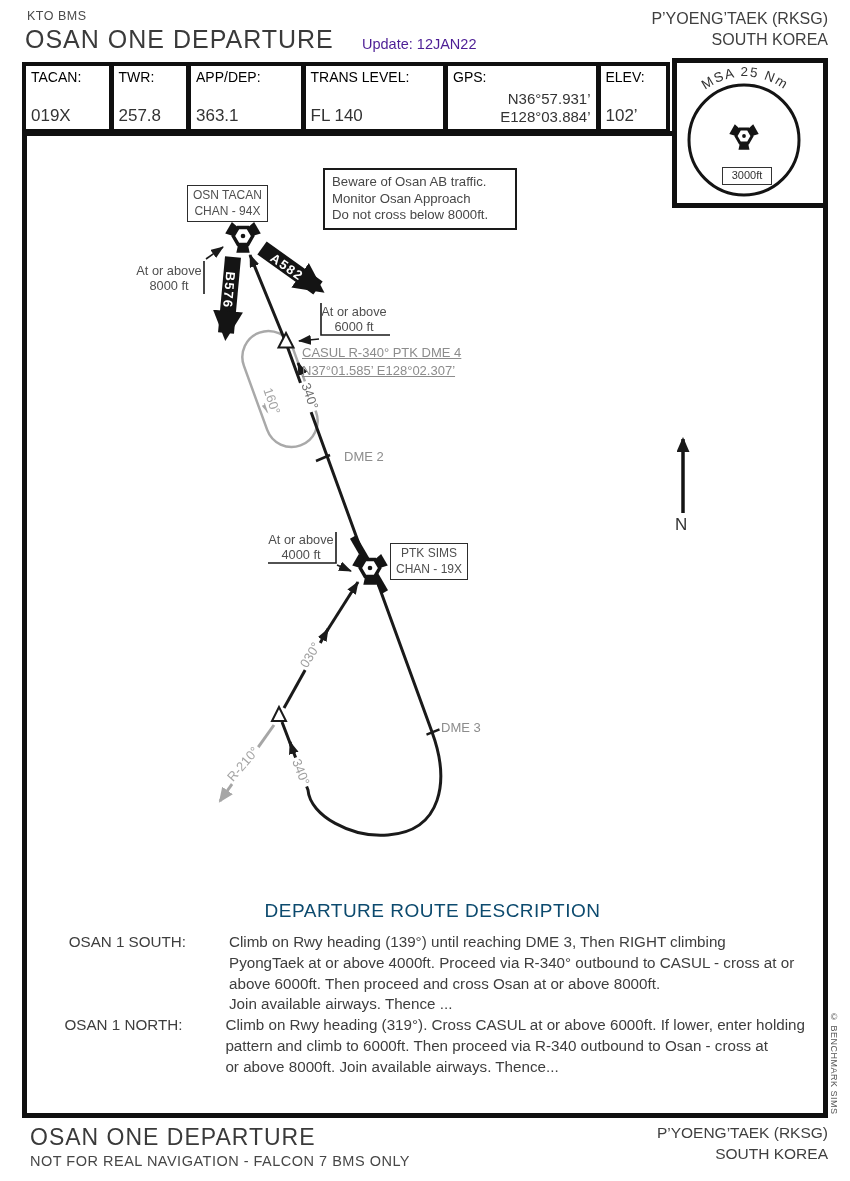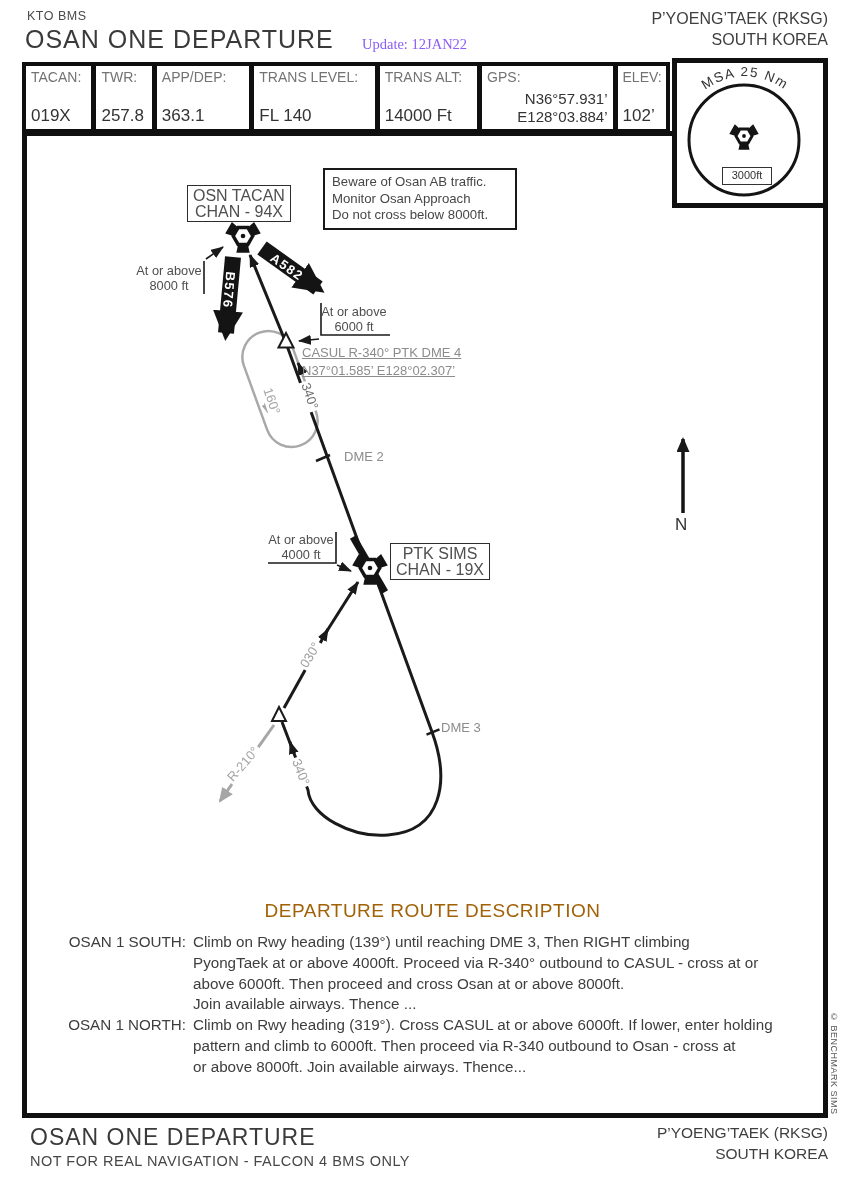--- a/index.html
+++ b/index.html
@@ -4,40 +4,40 @@
 <style>
   html,body{margin:0;padding:0;}
   body{
     width:850px;height:1181px;position:relative;background:#ffffff;
     font-family:"Liberation Sans", sans-serif;color:#3c3c3c;overflow:hidden;
   }
   .abs{position:absolute;}
   
   .kto{left:27px;top:9px;font-size:12.5px;letter-spacing:.5px;color:#4a4a4a;}
   .title{left:25px;top:25px;font-size:25px;letter-spacing:1px;color:#3a3a3a;}
-  .update{left:362px;top:36px;font-size:14.5px;color:#8b5cf6;font-family:Liberation Serif, serif;}
+  .update{left:362px;top:36px;font-size:14.5px;color:#4c1d95;}
   .hdr-right{right:22px;top:8px;text-align:right;font-size:16px;line-height:21px;color:#3f3f3f;}
   
   .infobar{left:22px;top:62px;width:648px;height:71px;background:#0f0f0f;
     display:flex;gap:5px;padding:4px;box-sizing:border-box;}
   .cell{background:#fff;flex-grow:1;display:flex;flex-direction:column;
     justify-content:space-between;padding:3px 5px;box-sizing:border-box;overflow:hidden;}
-  .cell-label{font-size:14px;color:#737373;white-space:nowrap;}
+  .cell-label{font-size:14px;color:#000000;white-space:nowrap;}
   .cell-value{font-size:17px;color:#333;white-space:nowrap;}
   .gps-lines{font-size:15px;color:#333;text-align:right;line-height:18px;white-space:nowrap;}
   
   .frame{left:22px;top:131px;width:806px;height:987px;border:5px solid #101010;box-sizing:border-box;}
   .chart-svg{left:22px;top:131px;}
   .msa-box{left:672px;top:58px;width:156px;height:150px;border:5px solid #101010;
     box-sizing:border-box;background:#fff;}
   .msa-alt{position:absolute;left:45px;top:104px;width:48px;height:16px;border:1.5px solid #333;
     font-size:11px;color:#333;text-align:center;line-height:15px;}
   
   .navbox{border:1.5px solid #2d2d2d;background:#fff;text-align:center;
-    font-size:16px;line-height:15.5px;color:#4f4f4f;padding:2px 5px;white-space:nowrap;}
+    font-size:12px;line-height:15.5px;color:#4f4f4f;padding:2px 5px;white-space:nowrap;}
   .osn-box{left:187px;top:185px;}
   .ptk-box{left:390px;top:543px;}
   .warnbox{left:323px;top:168px;width:176px;border:2px solid #1a1a1a;background:#fff;
     font-size:13.2px;line-height:16.5px;color:#474747;padding:4px 7px;white-space:nowrap;}
   .altnote{text-align:center;font-size:12.8px;line-height:14.5px;color:#4f4f4f;white-space:nowrap;}
   .alt-osn{left:131px;top:264px;width:76px;}
   .alt-casul{left:318px;top:305px;width:72px;}
   .alt-ptk{left:264px;top:533px;width:74px;}
   .graynote{font-size:13px;color:#8c8c8c;white-space:nowrap;}
   .casul-note{left:302px;top:344px;line-height:18px;text-decoration:underline;}
@@ -50,22 +50,22 @@
   .deg{font-size:13px;background:#fff;padding:0 2px;}
   .a582{left:287px;top:267px;transform:translate(-50%,-50%) rotate(35deg);}
   .b576{left:229px;top:290px;transform:translate(-50%,-50%) rotate(95deg);}
   .hold160{left:272px;top:401px;color:#a3a3a3;transform:translate(-50%,-50%) rotate(71deg);}
   .hold340{left:310px;top:396px;color:#6e6e6e;transform:translate(-50%,-50%) rotate(71deg);}
   .leg340{left:301px;top:772px;color:#9e9e9e;transform:translate(-50%,-50%) rotate(69deg);}
   .leg030{left:310px;top:655px;color:#9e9e9e;transform:translate(-50%,-50%) rotate(-59deg);}
   .r210{left:243px;top:764px;color:#a6a6a6;transform:translate(-50%,-50%) rotate(-49deg);}
   
   .desc{left:60px;top:900px;width:745px;}
-  .desc-heading{text-align:center;font-size:19px;letter-spacing:.5px;color:#a16207;margin-bottom:10px;}
-  .desc-row{display:flex;font-size:15.2px;color:#3e3e3e;}
+  .desc-heading{text-align:center;font-size:19px;letter-spacing:.5px;color:#0c4a6e;margin-bottom:10px;}
+  .desc-row{display:flex;font-size:15.2px;color:#3e3e3e;gap:36px;}
   .desc-label{width:126px;text-align:right;white-space:nowrap;line-height:20.8px;}
   .desc-body{margin-left:7px;}
   .desc-line{line-height:20.8px;white-space:nowrap;}
   .b{font-weight:normal;}
   
   .ftr-title{left:30px;top:1124px;font-size:23px;letter-spacing:1px;color:#3a3a3a;}
   .ftr-disc{left:30px;top:1153px;font-size:14.5px;letter-spacing:.5px;color:#474747;}
   .ftr-right{right:22px;top:1122px;text-align:right;font-size:15.5px;line-height:21px;color:#3f3f3f;}
   .copyright{left:829px;top:1012px;writing-mode:vertical-rl;font-size:9px;color:#555;letter-spacing:.5px;}
 </style>
@@ -89,24 +89,20 @@
     <div class="cell-label">TWR:</div>
     <div class="cell-value">257.8</div>
   </div>
   <div class="cell" style="flex-basis:90px">
     <div class="cell-label">APP/DEP:</div>
     <div class="cell-value">363.1</div>
   </div>
   <div class="cell" style="flex-basis:118px">
     <div class="cell-label">TRANS LEVEL:</div>
     <div class="cell-value">FL 140</div>
-  </div>
-  <div class="cell" style="flex-basis:95px">
-    <div class="cell-label">TRANS ALT:</div>
-    <div class="cell-value">14000 Ft</div>
   </div>
   <div class="cell" style="flex-basis:128px">
     <div class="cell-label">GPS:</div>
     <div class="gps-lines">
       <div>N36°57.931’</div>
       <div>E128°03.884’</div>
     </div>
   </div>
   <div class="cell" style="flex-basis:46px">
     <div class="cell-label">ELEV:</div>
@@ -266,18 +262,18 @@
         <div class="desc-body">
           <div class="desc-line"><span>Climb on Rwy heading (</span><span class="b">319°</span><span>). Cross CASUL at or above 6000ft. If lower, enter holding</span></div>
           <div class="desc-line"><span>pattern and climb to 6000ft. Then proceed via R-340 outbound to Osan - cross at</span></div>
           <div class="desc-line"><span>or above 8000ft. Join available airways. Thence...</span></div>
         </div>
       </div>
     </div>
 </div>
 
 <div class="abs ftr-title">OSAN ONE DEPARTURE</div>
-<div class="abs ftr-disc">NOT FOR REAL NAVIGATION - FALCON 4 BMS ONLY</div>
+<div class="abs ftr-disc">NOT FOR REAL NAVIGATION - FALCON 7 BMS ONLY</div>
 <div class="abs ftr-right">
   <div>P’YOENG’TAEK (RKSG)</div>
   <div>SOUTH KOREA</div>
 </div>
 <div class="abs copyright">© BENCHMARK SIMS</div>
 
 </body></html>

